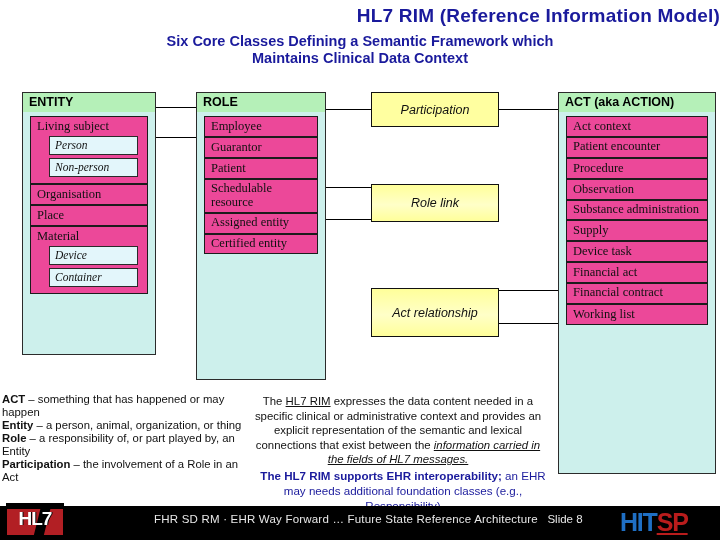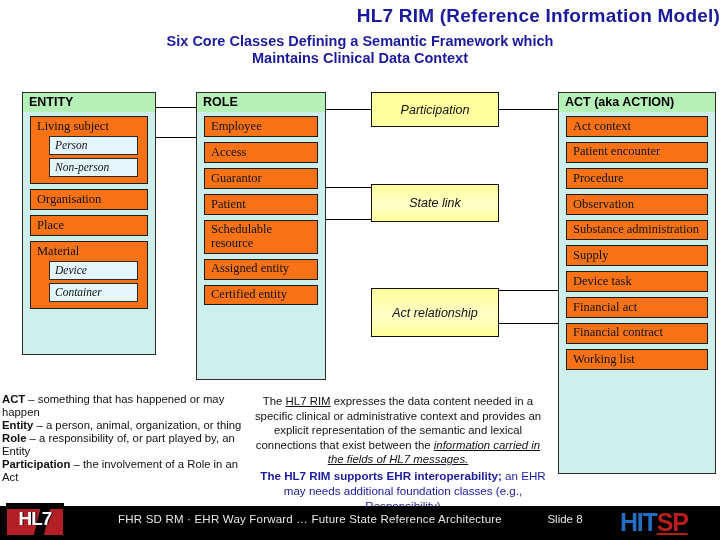--- a/index.html
+++ b/index.html
@@ -30,22 +30,22 @@
     box-sizing:border-box;
   }
   .col-head{
     background:#b5f0b8;box-sizing:border-box;
     font-size:12.5px;font-weight:bold;color:#000;
     padding:2px 0 2px 6px;line-height:15px;white-space:nowrap;
   }
   .col-body{padding:4px 7px 5px 7px;box-sizing:border-box;}
 
   .cls{
-    background:#f97316;border:1.3px solid #1c1c1c;
-    box-sizing:border-box;margin-bottom:5px;
+    background:#ec4899;border:1.3px solid #1c1c1c;
+    box-sizing:border-box;
     font-family:"Liberation Serif",serif;font-size:12.5px;color:#111;
     padding:2px 6px 3px 6px;line-height:14px;
   }
   .cls.two-line{line-height:13.5px;}
   .cls .sub{
     background:#e3f6fb;border:1.1px solid #2a2a2a;
     font-style:italic;font-size:11.5px;color:#111;
     margin:3px 3px 3px 12px;padding:1px 5px 2px 5px;line-height:14px;
   }
 
@@ -74,21 +74,21 @@
     position:absolute;left:258px;top:468px;width:290px;
     font-size:11.6px;color:#1a1a9c;line-height:15px;text-align:center;
   }
   .para-blue b{font-weight:bold;}
 
   
   .footer{
     position:absolute;left:0;top:506px;width:720px;height:34px;background:#000;
   }
   .footer-text{
-    position:absolute;left:118px;top:513px;width:440px;text-align:left;
+    position:absolute;left:126px;top:513px;width:440px;text-align:center;
     color:#e8e8e8;font-size:11.5px;letter-spacing:0.2px;
   }
   .footer-slide{
     position:absolute;left:520px;top:513px;width:90px;text-align:center;
     color:#e8e8e8;font-size:11.5px;
   }
   .hl7-logo{
     position:absolute;left:6px;top:503px;width:56px;height:37px;
     background:#b21f24;overflow:hidden;border:1px solid #000;
   }
@@ -149,21 +149,20 @@
         <div class="sub">Container</div>
       </div>
 
     </div>
   </div>
 
   <div class="col" style="left:196px;top:92px;width:130px;height:288px;">
     <div class="col-head">ROLE</div>
     <div class="col-body">
       <div class="cls">Employee</div>
-      <div class="cls">Access</div>
       <div class="cls">Guarantor</div>
       <div class="cls">Patient</div>
       <div class="cls two-line">Schedulable resource</div>
       <div class="cls two-line">Assigned entity</div>
       <div class="cls two-line">Certified entity</div>
     </div>
   </div>
 
   <div class="col" style="left:558px;top:92px;width:158px;height:382px;">
     <div class="col-head">ACT (aka ACTION)</div>
@@ -176,21 +175,21 @@
       <div class="cls">Supply</div>
       <div class="cls">Device task</div>
       <div class="cls">Financial act</div>
       <div class="cls two-line">Financial contract</div>
       <div class="cls">Working list</div>
     </div>
   </div>
 
   <div class="assoc" style="left:371px;top:92px;width:128px;height:35px;">Participation</div>
 
-  <div class="assoc grad" style="left:371px;top:184px;width:128px;height:38px;">State link</div>
+  <div class="assoc grad" style="left:371px;top:184px;width:128px;height:38px;">Role link</div>
 
   <div class="assoc grad" style="left:371px;top:288px;width:128px;height:49px;">Act  relationship</div>
 
   <div class="defs">
     <div>
       <b>ACT</b><span> – something that has happened or may happen</span>
     </div>
     <div>
       <b>Entity</b><span> – a person, animal, organization, or thing</span>
     </div>

